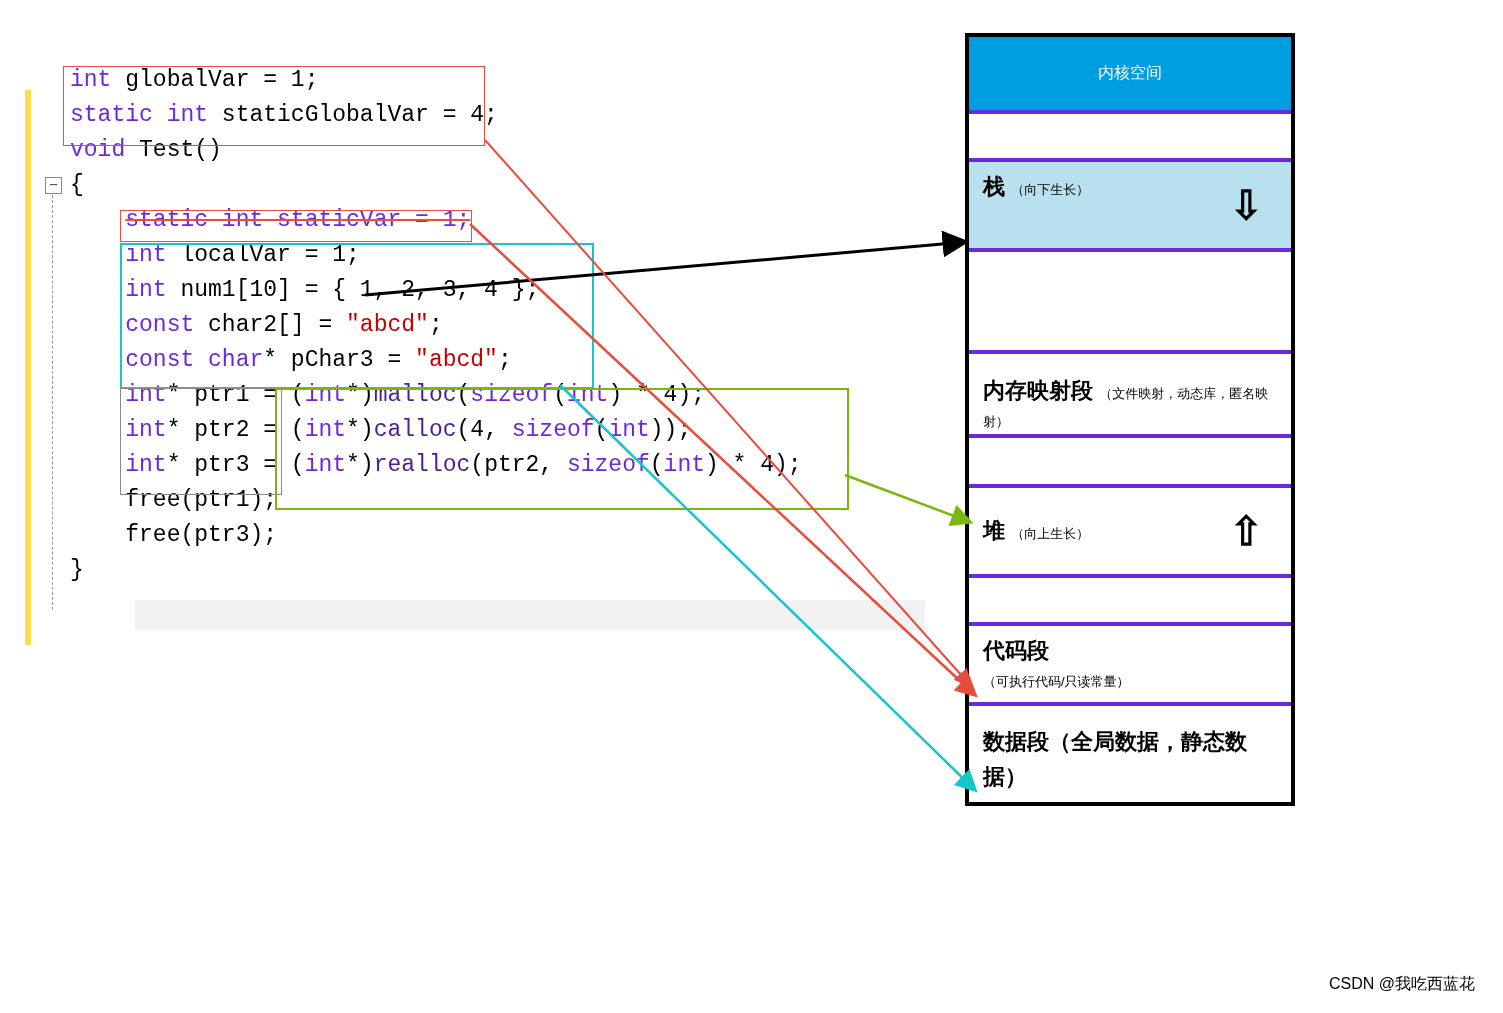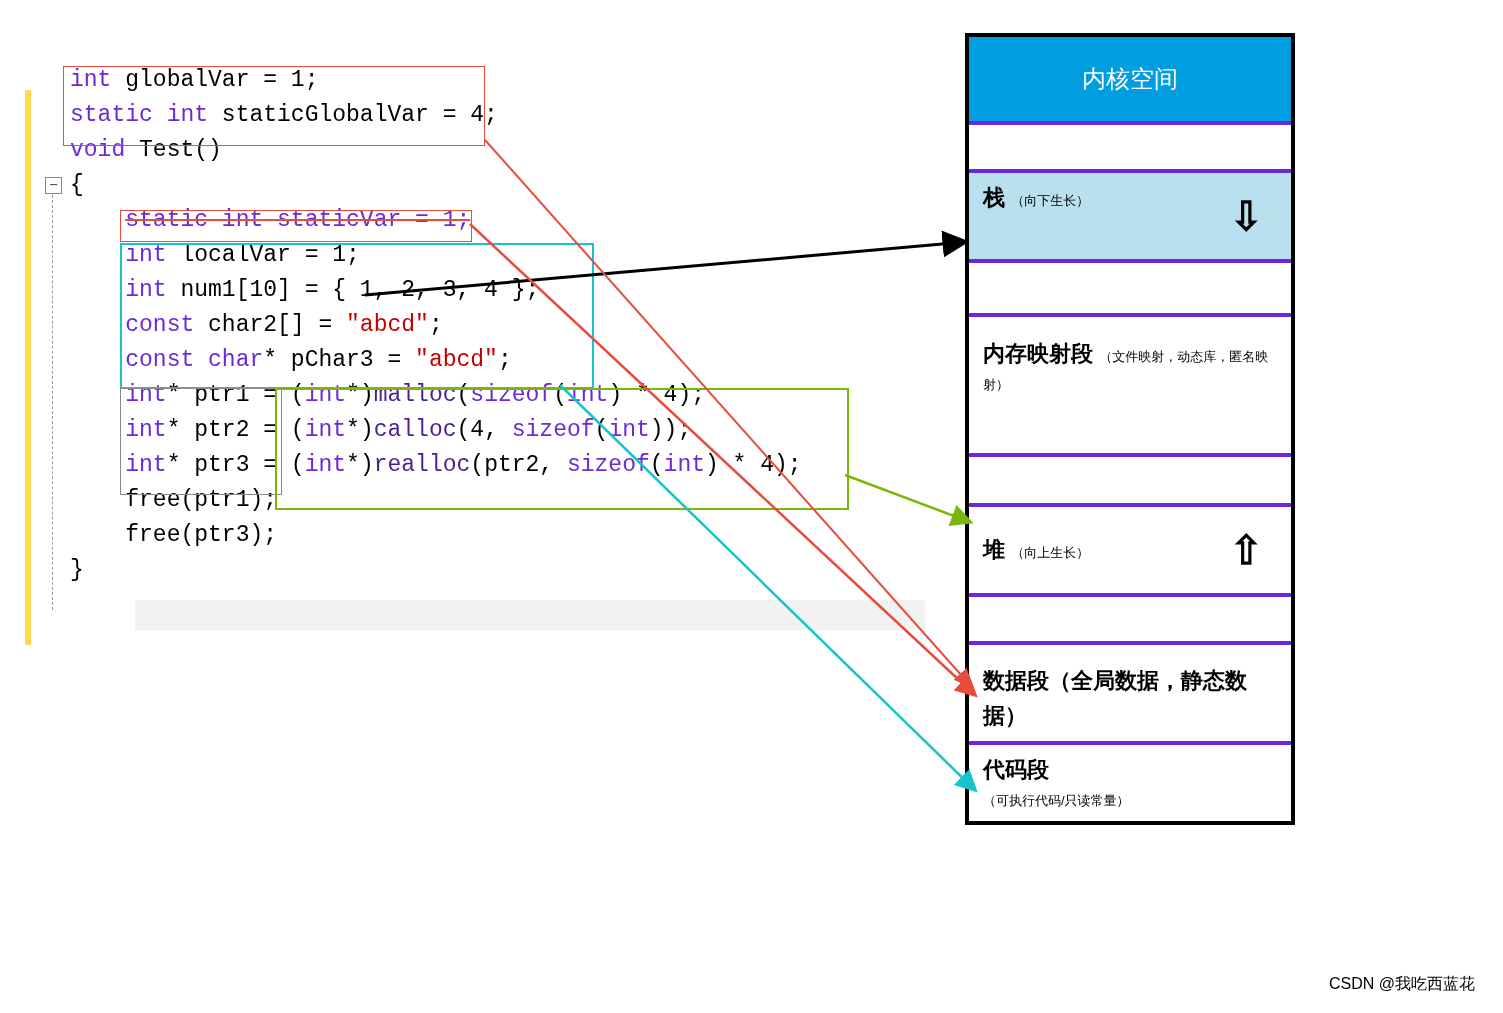--- a/index.html
+++ b/index.html
@@ -105,31 +105,31 @@
   }
   .seg:first-child { border-top: none; }
   .seg small {
     font-size: 13px;
     font-weight: 400;
   }
   #seg-kernel {
     background: #009de0;
     color: #fff;
     text-align: center;
-    font-size: 24px;
+    font-size: 16px;
     font-weight: 400;
     padding: 26px 4px;
   }
   #seg-gap1 { height: 48px; }
   #seg-stack {
     background: #b9e0ee;
     height: 90px;
   }
   #seg-gap2 { height: 54px; }
-  #seg-mmap { height: 140px; padding-top: 22px; }
+  #seg-mmap { height: 84px; padding-top: 22px; margin-top: 48px; }
   #seg-gap3 { height: 50px; }
   #seg-heap { height: 90px; padding-top: 28px; padding-left: 14px; }
   #seg-gap4 { height: 48px; }
   #seg-data { height: 100px; padding-top: 18px; line-height: 1.6; }
   #seg-code { height: 80px; padding-top: 10px; }
 
   .arrow-glyph {
     position: absolute;
     right: 28px;
     top: 50%;
@@ -205,26 +205,26 @@
       <span>内存映射段</span>
       <small>（文件映射，动态库，匿名映射）</small>
     </div>
     <div id="seg-gap3" class="seg"></div>
     <div id="seg-heap" class="seg">
       <span>堆</span>
       <small>（向上生长）</small>
       <span class="arrow-glyph">⇧</span>
     </div>
     <div id="seg-gap4" class="seg"></div>
-    <div id="seg-data" class="seg">
-      <span>数据段（全局数据，静态数据）</span>
-    </div>
     <div id="seg-code" class="seg">
       <span>代码段</span><br>
       <small style="font-weight:400;">（可执行代码/只读常量）</small>
+    </div>
+    <div id="seg-data" class="seg">
+      <span>数据段（全局数据，静态数据）</span>
     </div>
   </div>
 
   <svg id="links" xmlns="http://www.w3.org/2000/svg">
     <defs>
       <marker id="ah-black" viewBox="0 0 12 12" refX="10" refY="6" markerWidth="9" markerHeight="9" orient="auto">
         <path d="M0,0 L12,6 L0,12 Z" fill="#000"></path>
       </marker>
       <marker id="ah-red" viewBox="0 0 12 12" refX="10" refY="6" markerWidth="9" markerHeight="9" orient="auto">
         <path d="M0,0 L12,6 L0,12 Z" fill="#e74c3c"></path>

